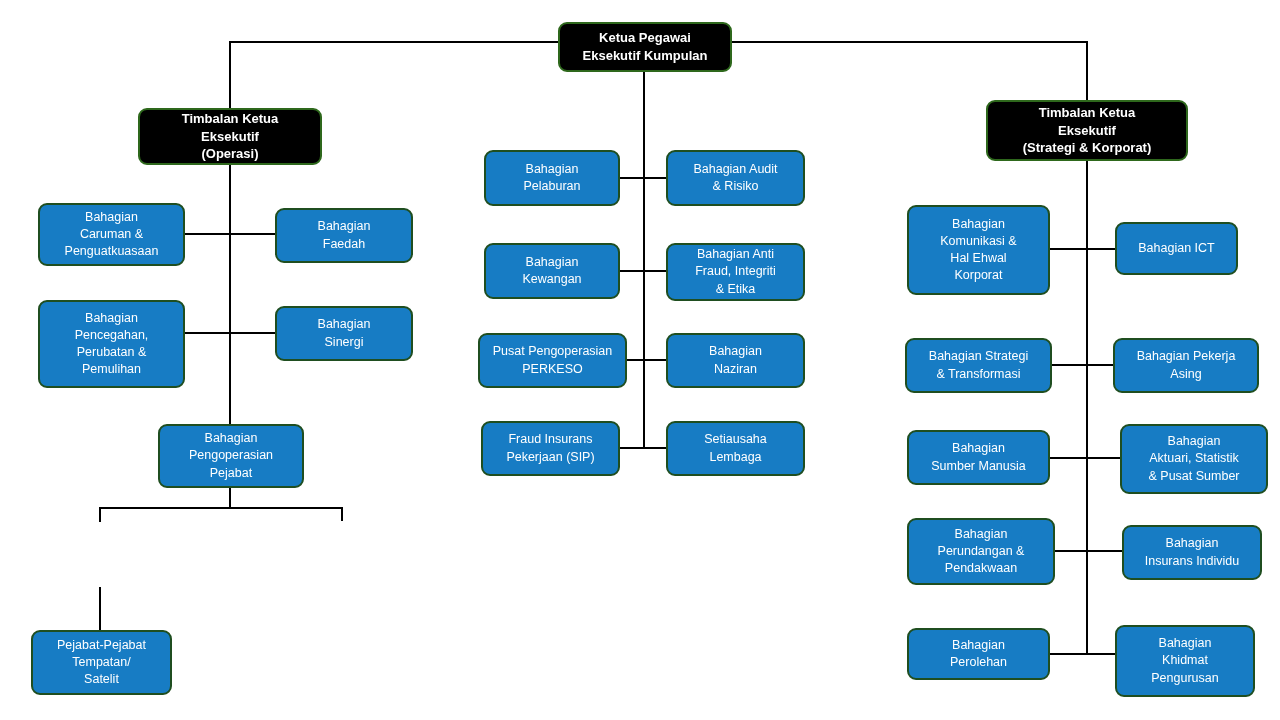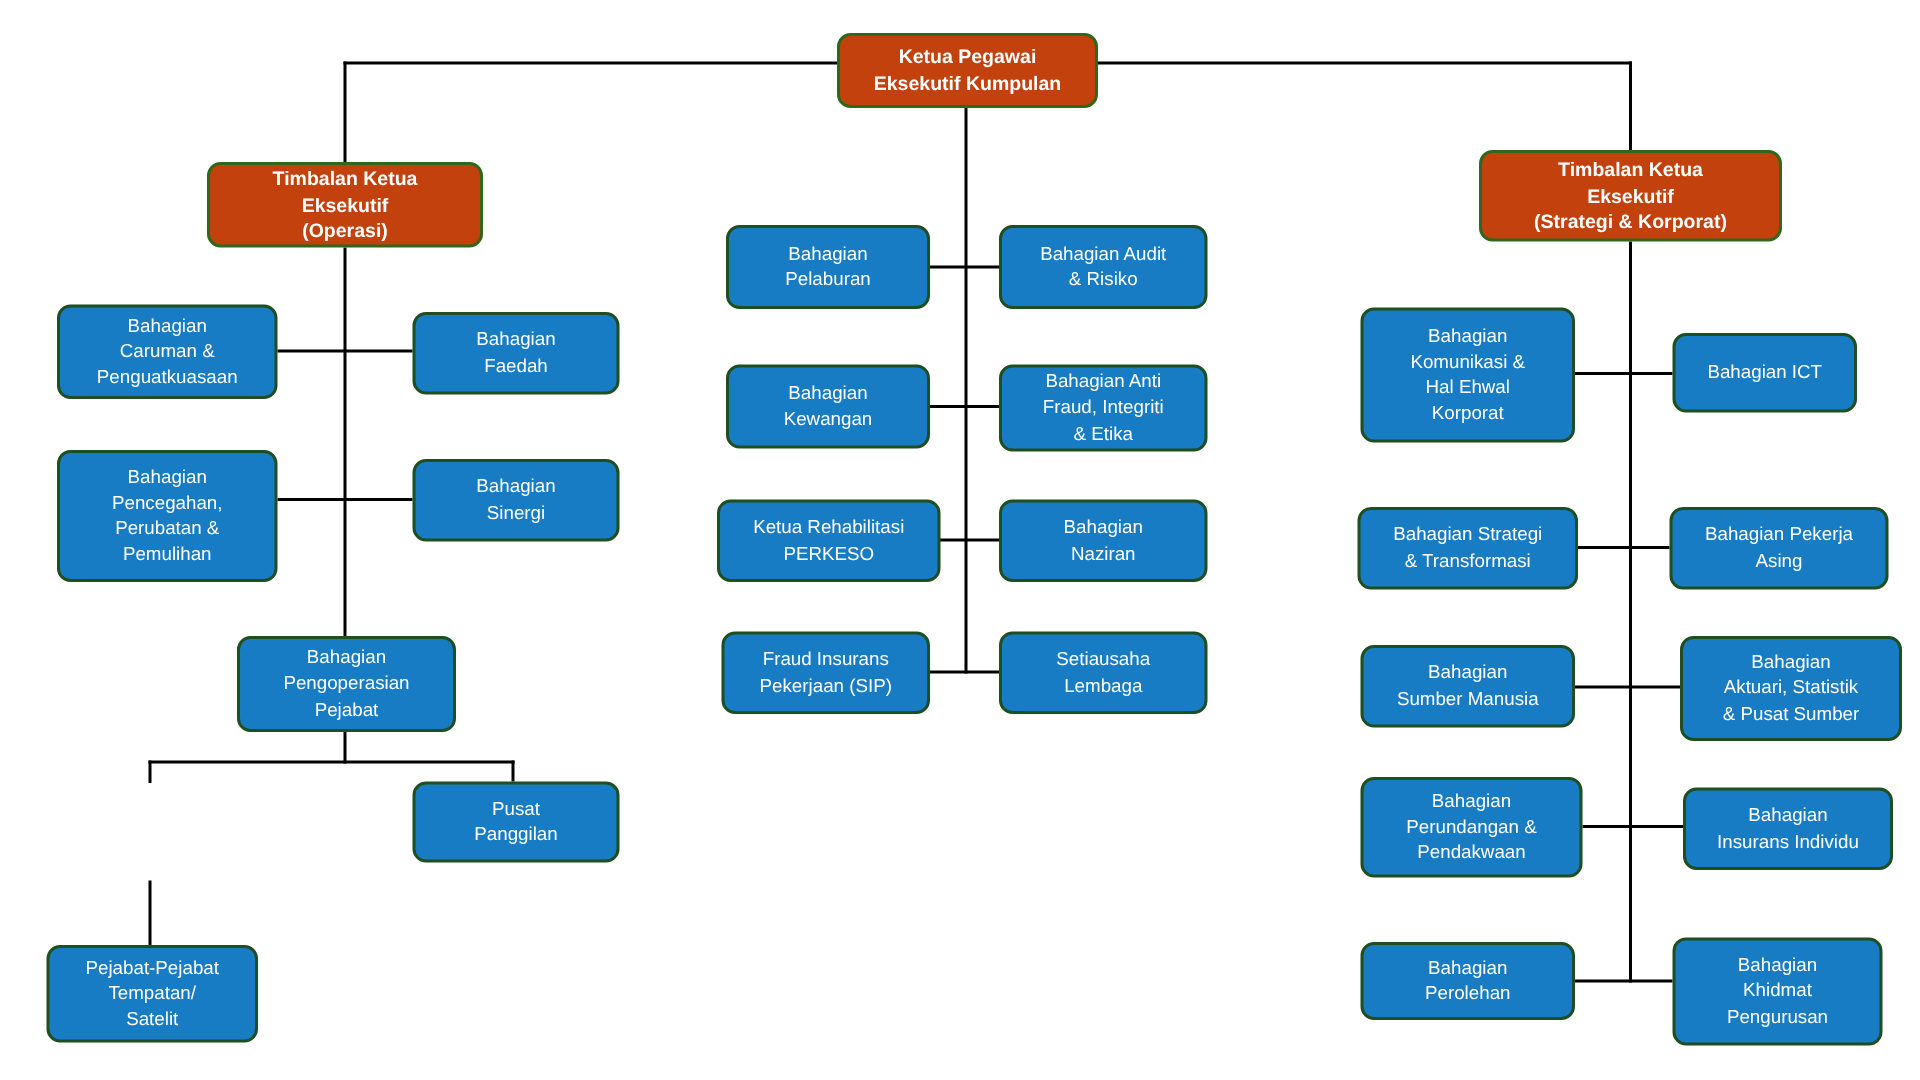--- a/index.html
+++ b/index.html
@@ -11,21 +11,21 @@
     position:absolute;box-sizing:border-box;
     display:flex;align-items:center;justify-content:center;
     text-align:center;color:#ffffff;white-space:pre-line;
     border-radius:9px;padding:2px 4px;
   }
   .node.blue{
     background:#177CC4;border:2.5px solid #1F4E20;
     font-size:12.5px;line-height:1.38;font-weight:400;
   }
   .node.green{
-    background:#c2410c;border:2.5px solid #2E681C;
+    background:#000000;border:2.5px solid #2E681C;
     font-size:13px;line-height:1.35;font-weight:bold;
   }
   .line{position:absolute;background:#000000;}
 </style>
 </head>
 <body>
 
 <div class="canvas">
 
   <div class="line" style="left:229px;top:41px;width:330px;height:2px"></div>
@@ -71,36 +71,34 @@
 Faedah</div>
   <div class="node blue" style="left:38px;top:300px;width:147px;height:88px">Bahagian
 Pencegahan,
 Perubatan &amp;
 Pemulihan</div>
   <div class="node blue" style="left:275px;top:306px;width:138px;height:55px">Bahagian
 Sinergi</div>
   <div class="node blue" style="left:158px;top:424px;width:146px;height:64px">Bahagian
 Pengoperasian
 Pejabat</div>
-  <div class="node blue" style="left:275px;top:521px;width:138px;height:54px">Pusat
-Panggilan</div>
   <div class="node blue" style="left:31px;top:630px;width:141px;height:65px">Pejabat-Pejabat
 Tempatan/
 Satelit</div>
 
   <div class="node blue" style="left:484px;top:150px;width:136px;height:56px">Bahagian
 Pelaburan</div>
   <div class="node blue" style="left:666px;top:150px;width:139px;height:56px">Bahagian Audit
 &amp; Risiko</div>
   <div class="node blue" style="left:484px;top:243px;width:136px;height:56px">Bahagian
 Kewangan</div>
   <div class="node blue" style="left:666px;top:243px;width:139px;height:58px">Bahagian Anti
 Fraud, Integriti
 &amp; Etika</div>
-  <div class="node blue" style="left:478px;top:333px;width:149px;height:55px">Ketua Rehabilitasi
+  <div class="node blue" style="left:478px;top:333px;width:149px;height:55px">Pusat Pengoperasian
 PERKESO</div>
   <div class="node blue" style="left:666px;top:333px;width:139px;height:55px">Bahagian
 Naziran</div>
   <div class="node blue" style="left:481px;top:421px;width:139px;height:55px">Fraud Insurans
 Pekerjaan (SIP)</div>
   <div class="node blue" style="left:666px;top:421px;width:139px;height:55px">Setiausaha
 Lembaga</div>
 
   <div class="node blue" style="left:907px;top:205px;width:143px;height:90px">Bahagian
 Komunikasi &amp;

